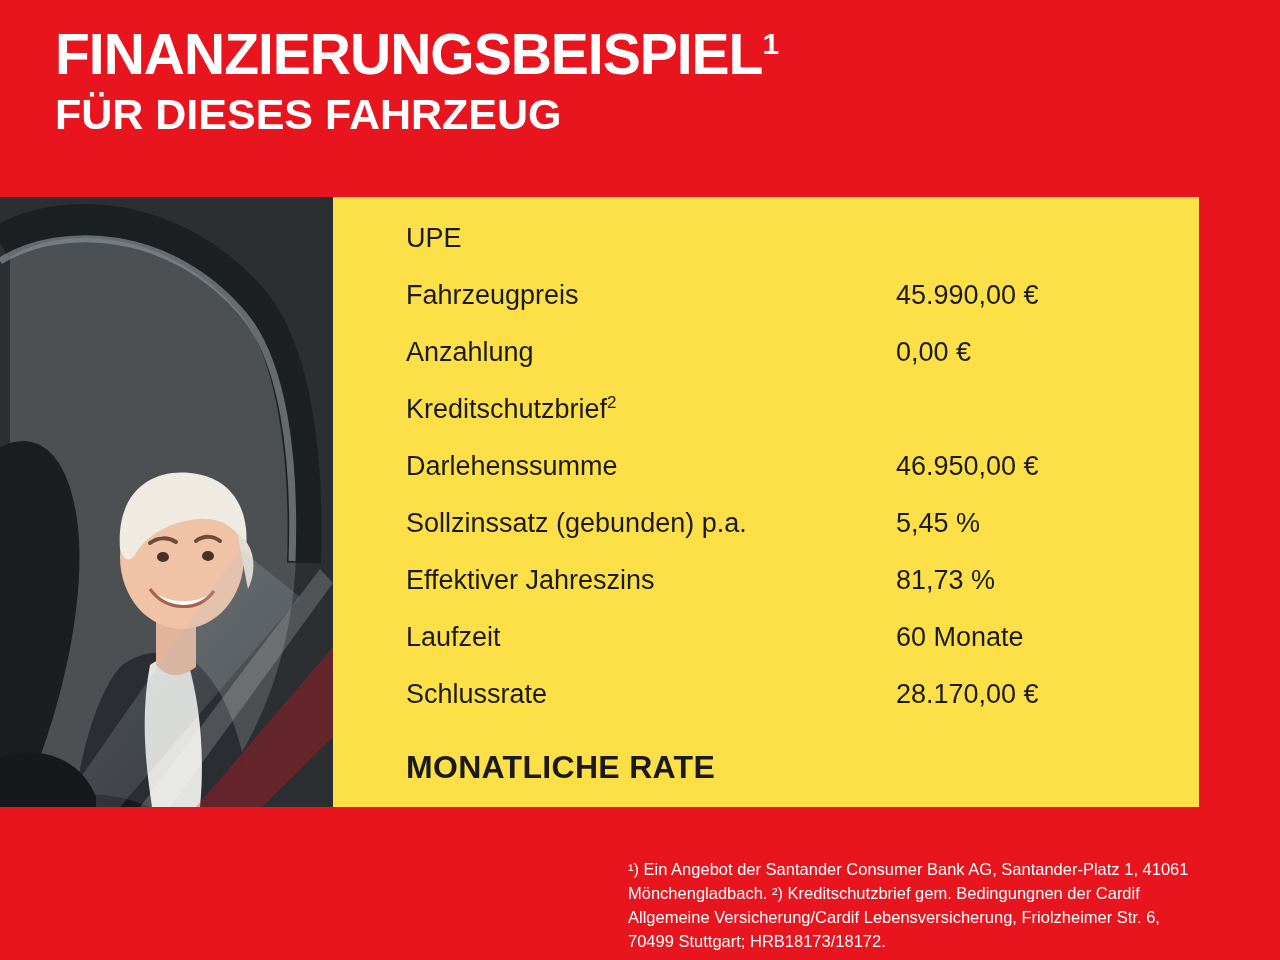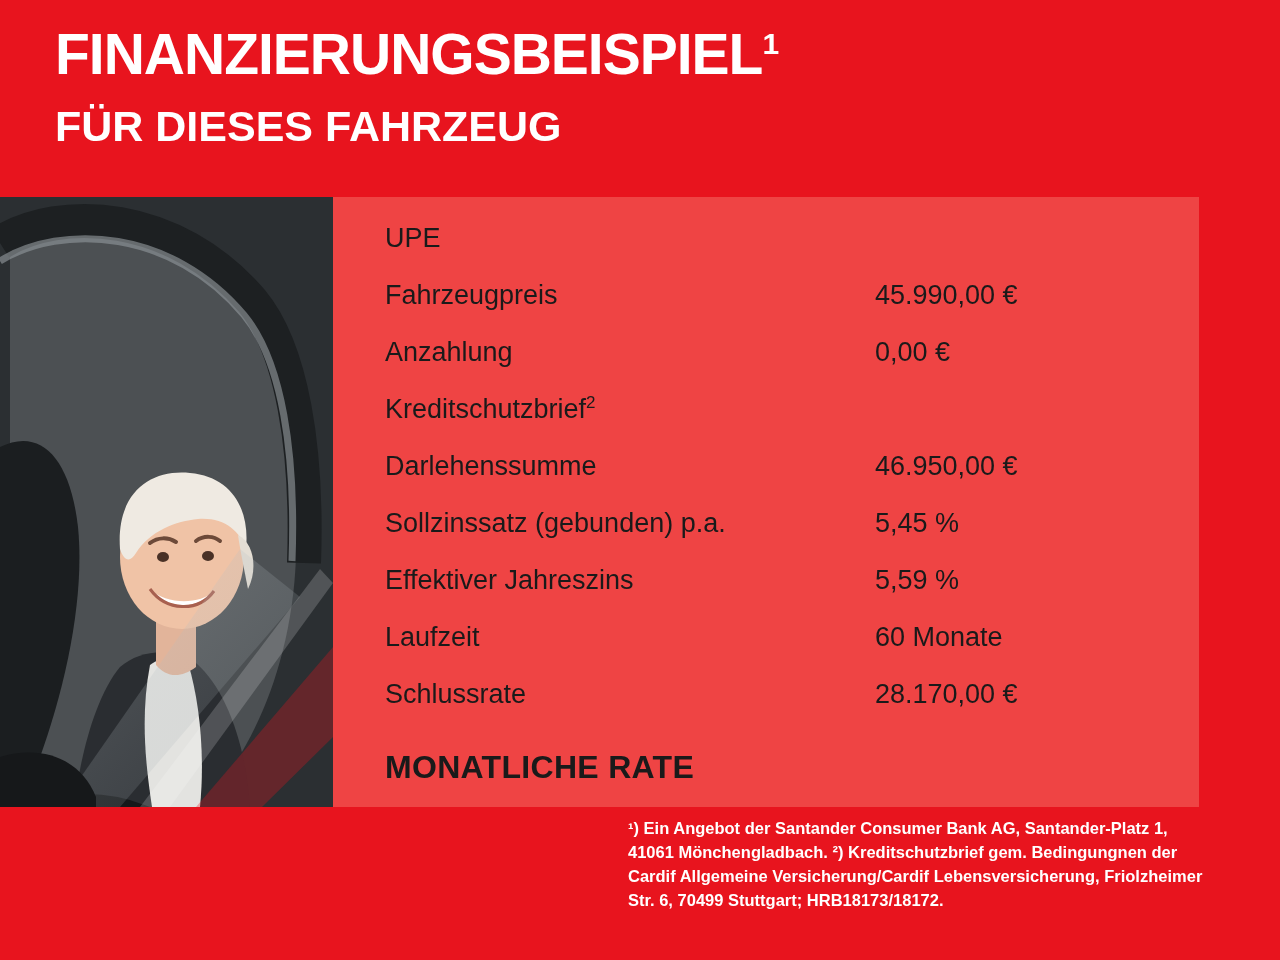--- a/index.html
+++ b/index.html
@@ -41,21 +41,21 @@
     font-size: 30px;
     vertical-align: super;
     line-height: 0;
   }
   .header .line2 {
     font-size: 43px;
     font-weight: bold;
     color: #ffffff;
     letter-spacing: 0px;
     line-height: 1.1;
-    margin-top: 18px;
+    margin-top: 6px;
     white-space: nowrap;
   }
 
   
   .photo {
     position: absolute;
     left: 0;
     top: 197px;
     width: 333px;
     height: 610px;
@@ -66,23 +66,23 @@
     display: block;
   }
 
   
   .panel {
     position: absolute;
     left: 333px;
     top: 197px;
     width: 866px;
     height: 610px;
-    background: #ef4444;
+    background: #fde047;
     box-sizing: border-box;
-    padding: 26px 40px 10px 52px;
+    padding: 26px 40px 10px 73px;
   }
 
   .row {
     display: flex;
     align-items: baseline;
     height: 57px;
   }
   .row .label {
     width: 490px;
     font-size: 27px;
@@ -115,26 +115,25 @@
     font-weight: bold;
   }
   .row.total .value sup {
     font-size: 19px;
   }
 
   
   .footnote {
     position: absolute;
     left: 628px;
-    top: 816px;
+    top: 857px;
     width: 580px;
     font-size: 16.5px;
     line-height: 1.46;
     color: #ffffff;
-    font-weight: bold;
   }
 </style>
 </head>
 <body>
 
 <div class="poster">
 
   <div class="header">
     <div class="line1">
       <span>FINANZIERUNGSBEISPIEL</span><sup>1</sup>
@@ -236,21 +235,21 @@
       <div class="value">46.950,00 €</div>
     </div>
 
     <div class="row">
       <div class="label"><span>Sollzinssatz (gebunden) p.a.</span></div>
       <div class="value">5,45 %</div>
     </div>
 
     <div class="row">
       <div class="label"><span>Effektiver Jahreszins</span></div>
-      <div class="value">5,59 %</div>
+      <div class="value">81,73 %</div>
     </div>
 
     <div class="row">
       <div class="label"><span>Laufzeit</span></div>
       <div class="value">60 Monate</div>
     </div>
 
     <div class="row">
       <div class="label"><span>Schlussrate</span></div>
       <div class="value">28.170,00 €</div>

